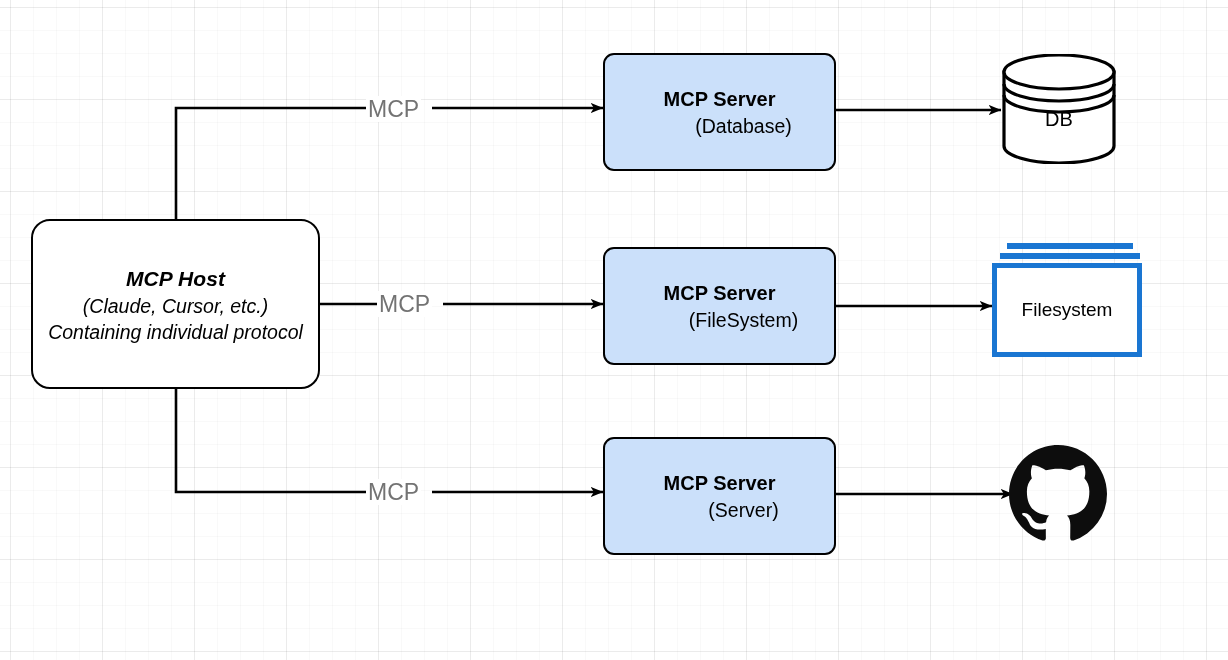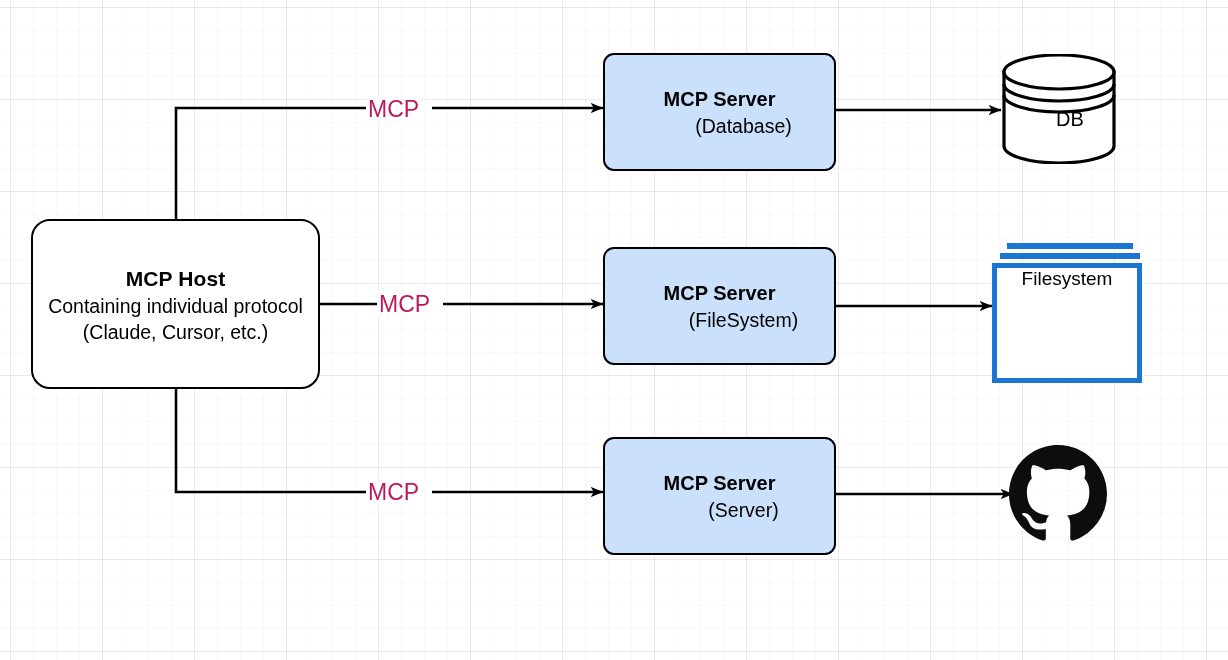--- a/index.html
+++ b/index.html
@@ -44,20 +44,21 @@
   }
   .host-box {
     left: 31px;
     top: 219px;
     width: 289px;
     height: 170px;
     border: 2px solid #000000;
     border-radius: 19px;
     background: #ffffff;
     padding: 0 24px;
+    font-style: italic;
   }
   .host-title {
     font-size: 21px;
     font-weight: bold;
     line-height: 29px;
     letter-spacing: .1px;
   }
   .host-sub {
     font-size: 19.5px;
     line-height: 26px;
@@ -82,42 +83,42 @@
   .server-sub {
     font-size: 19.5px;
     line-height: 27px;
     margin-left: 48px;
   }
 
   
   .edge-label {
     position: absolute;
     font-size: 23px;
-    color: #be185d;
+    color: #737373;
     background: #ffffff;
     line-height: 26px;
     padding: 0 2px;
     white-space: nowrap;
     text-align: center;
   }
   .edge-label.l1 { left: 366px; top: 96px; }
   .edge-label.l2 { left: 377px; top: 291px; }
   .edge-label.l3 { left: 366px; top: 479px; }
 
   
   .db-node {
     position: absolute;
     left: 1001px;
     top: 54px;
     width: 116px;
     height: 110px;
   }
   .db-label {
     position: absolute;
-    left: 11px;
+    left: 0;
     top: 54px;
     width: 116px;
     text-align: center;
     font-size: 20px;
     color: #000000;
   }
 
   
   .fs-node {
     position: absolute;
@@ -131,25 +132,26 @@
     height: 6px;
     background: #1a76d2;
   }
   .fs-bar.b1 { left: 19px;  top: 0px; width: 126px; }
   .fs-bar.b2 { left: 12px;  top: 10px; width: 140px; }
   .fs-rect {
     position: absolute;
     left: 4px;
     top: 20px;
     width: 150px;
-    height: 120px;
+    height: 94px;
     box-sizing: border-box;
     border: 5px solid #1a76d2;
     background: #ffffff;
     display: flex;
+    align-items: center;
     justify-content: center;
   }
   .fs-label {
     font-size: 19px;
     color: #000000;
   }
 
   
   .gh-node {
     position: absolute;
@@ -188,22 +190,22 @@
 
     <path d="M836,110 L1001,110" fill="none" stroke="#000000" stroke-width="2.6" marker-end="url(#arrow)"></path>
 
     <path d="M836,306 L992,306" fill="none" stroke="#000000" stroke-width="2.6" marker-end="url(#arrow)"></path>
 
     <path d="M836,494 L1013,494" fill="none" stroke="#000000" stroke-width="2.6" marker-end="url(#arrow)"></path>
   </svg>
 
   <div class="node host-box">
     <div class="host-title">MCP Host</div>
+    <div class="host-sub">(Claude, Cursor, etc.)</div>
     <div class="host-sub">Containing individual protocol</div>
-    <div class="host-sub">(Claude, Cursor, etc.)</div>
   </div>
 
   <div class="node server-box row1">
     <div class="server-title">MCP Server</div>
     <div class="server-sub">(Database)</div>
   </div>
 
   <div class="node server-box row2">
     <div class="server-title">MCP Server</div>
     <div class="server-sub">(FileSystem)</div>

